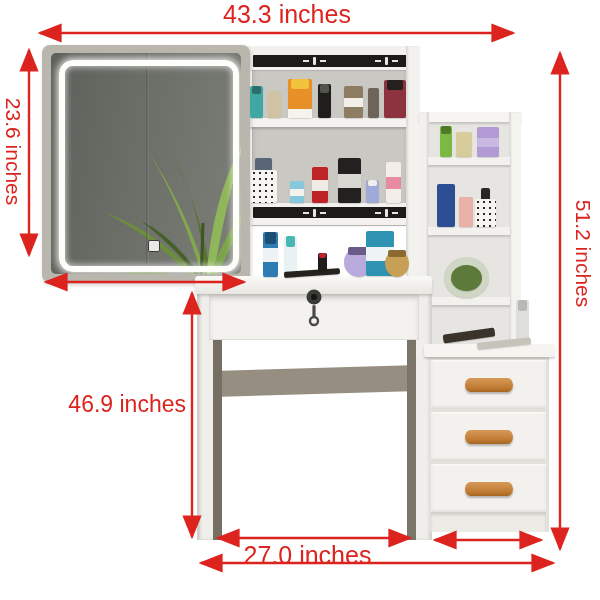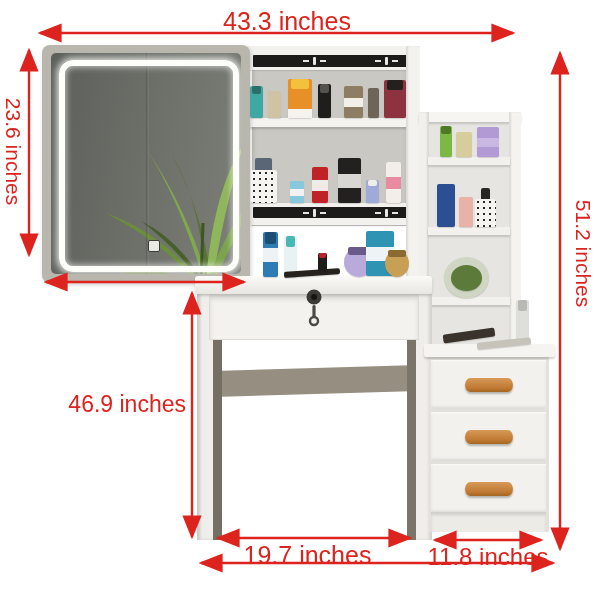--- a/index.html
+++ b/index.html
@@ -240,20 +240,19 @@
       <line x1="29" y1="50" x2="29" y2="255" marker-start="url(#ah)" marker-end="url(#ah)"></line>
       <line x1="46" y1="282" x2="244" y2="282" marker-start="url(#ah)" marker-end="url(#ah)"></line>
       <line x1="192" y1="293" x2="192" y2="537" marker-start="url(#ah)" marker-end="url(#ah)"></line>
       <line x1="560" y1="53" x2="560" y2="549" marker-start="url(#ah)" marker-end="url(#ah)"></line>
       <line x1="218" y1="538" x2="410" y2="538" marker-start="url(#ah)" marker-end="url(#ah)"></line>
       <line x1="435" y1="540" x2="541" y2="540" marker-start="url(#ah)" marker-end="url(#ah)"></line>
       <line x1="201" y1="563" x2="553" y2="563" marker-start="url(#ah)" marker-end="url(#ah)"></line>
     </g>
   </svg>
 
-  <div class="dim-label" style="left:137px;top:8px;width:300px;font-size:25px;">43.3 inches</div>
+  <div class="dim-label" style="left:137px;top:1px;width:300px;font-size:25px;">43.3 inches</div>
   <div class="dim-label rot90" style="left:-87px;top:140px;width:200px;font-size:21px;">23.6 inches</div>
   <div class="dim-label rot90" style="left:483px;top:242px;width:200px;font-size:21px;">51.2 inches</div>
   <div class="dim-label" style="left:18px;top:392px;width:168px;font-size:23px;text-align:right;">46.9 inches</div>
-  <div class="dim-label" style="left:205px;top:542px;width:205px;font-size:25px;">19.7 inches</div>
-  <div class="dim-label" style="left:408px;top:544px;width:160px;font-size:24px;">11.8 inches</div>
+  <div class="dim-label" style="left:205px;top:542px;width:205px;font-size:25px;">27.0 inches</div>
 
 </div>
 
 </body></html>

